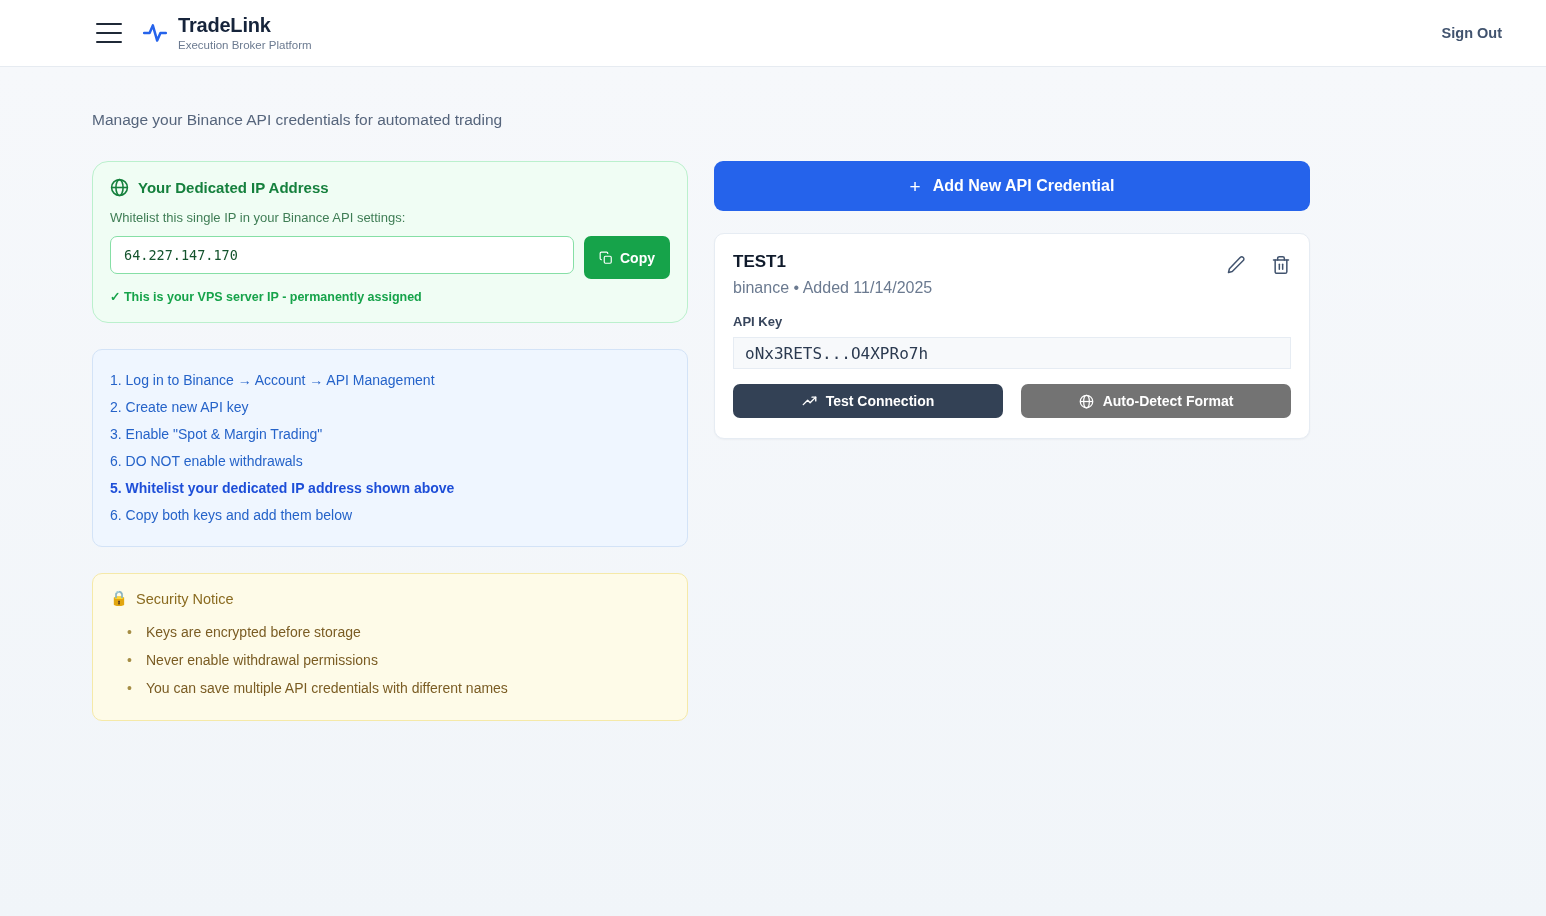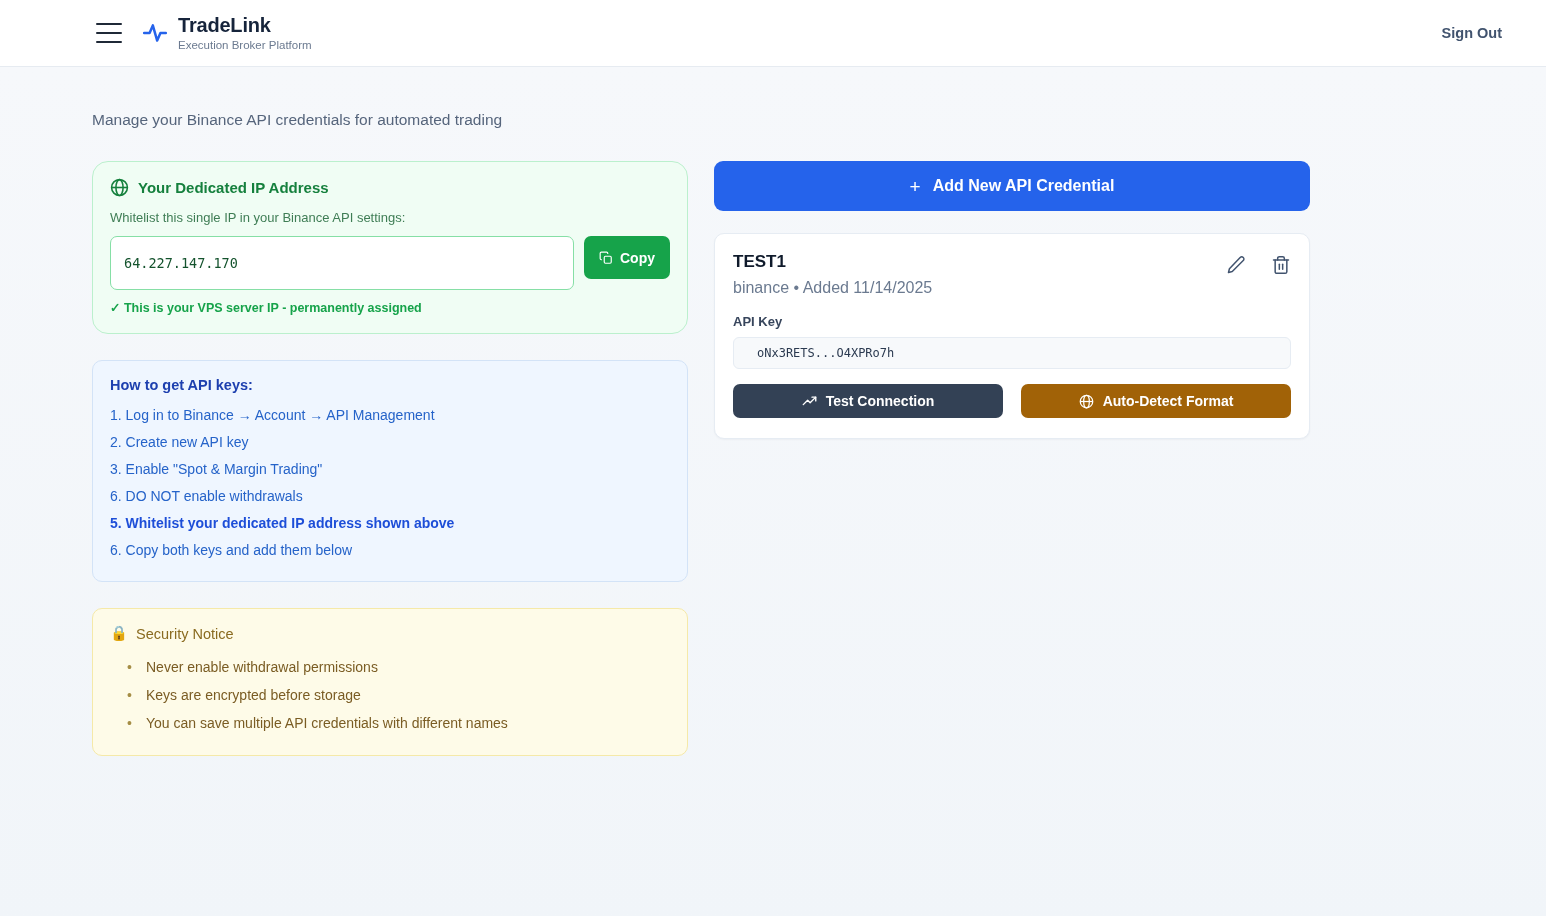--- a/index.html
+++ b/index.html
@@ -90,21 +90,21 @@
     display: flex; align-items: center; gap: 9px;
     font-size: 15px; font-weight: 600; color: #15803d;
   }
   .globe { width:19px; height:19px; flex:0 0 auto; display:block; }
   .ip-note {
     font-size: 13px; color: #3f7d55; margin-top: 13px;
   }
   .ip-row { display: flex; gap: 10px; margin-top: 11px; }
   .ip-input {
     flex: 1 1 auto;
-    height: 54px;
+    height: 38px;
     border: 1px solid #86dfa6;
     border-radius: 7px;
     background: #ffffff;
     padding: 0 13px;
     font-family: "DejaVu Sans Mono", monospace;
     font-size: 13.5px;
     color: #14532d;
     outline: none;
   }
   .copy-btn {
@@ -200,42 +200,42 @@
     color: #41536e;
   }
   .field-label {
     font-size: 13px; font-weight: bold; color: #37455c; margin-top: 17px;
   }
   .key-box {
     margin-top: 8px;
     height: 32px;
     background: #f7f9fb;
     border: 1px solid #e6ecf3;
-    border-radius: 6px;
+    border-radius: 0;
     display: flex; align-items: center;
-    padding: 0 23px;
+    padding: 0 11px;
     font-family: "DejaVu Sans Mono", monospace;
-    font-size: 12px;
+    font-size: 16px;
     color: #2b3a50;
   }
   .cred-btns { display: flex; gap: 18px; margin-top: 15px; }
   .btn-dark, .btn-blue {
     flex: 1 1 0;
     height: 34px;
     border: none;
     border-radius: 7px;
     color: #fff;
     font-size: 14px;
     font-weight: bold;
     display: flex; align-items: center; justify-content: center; gap: 9px;
     cursor: pointer;
     font-family: "Liberation Sans", sans-serif;
   }
   .btn-dark { background: #334155; }
-  .btn-blue { background: #a16207; }
+  .btn-blue { background: #737373; }
   .btn-ico { width: 15px; height: 15px; display:block; }
 </style>
 </head>
 <body>
 
 <div class="topbar">
   <div class="hamburger">
     <span></span>
     <span></span>
     <span></span>
@@ -277,37 +277,36 @@
               <rect x="9" y="9" width="12" height="12" rx="2"></rect>
               <path d="M5 15H4a2 2 0 0 1-2-2V4a2 2 0 0 1 2-2h9a2 2 0 0 1 2 2v1"></path>
             </svg>
             <span>Copy</span>
           </button>
         </div>
         <div class="ip-confirm">✓ This is your VPS server IP - permanently assigned</div>
       </div>
 
       <div class="howto-card">
-        <div class="howto-title">How to get API keys:</div>
         <div class="howto-item">1. Log in to Binance → Account → API Management</div>
         <div class="howto-item">2. Create new API key</div>
         <div class="howto-item">3. Enable "Spot &amp; Margin Trading"</div>
         <div class="howto-item">6. DO NOT enable withdrawals</div>
         <div class="howto-item strong">5. Whitelist your dedicated IP address shown above</div>
         <div class="howto-item">6. Copy both keys and add them below</div>
       </div>
 
       <div class="sec-card">
         <div class="sec-title">
           <span>🔒</span>
           <span>Security Notice</span>
         </div>
         <ul class="sec-list">
+          <li>Keys are encrypted before storage</li>
           <li>Never enable withdrawal permissions</li>
-          <li>Keys are encrypted before storage</li>
           <li>You can save multiple API credentials with different names</li>
         </ul>
       </div>
 
     </div>
 
     <div class="col-right">
 
       <button class="add-btn">
         <span class="plus">+</span>

